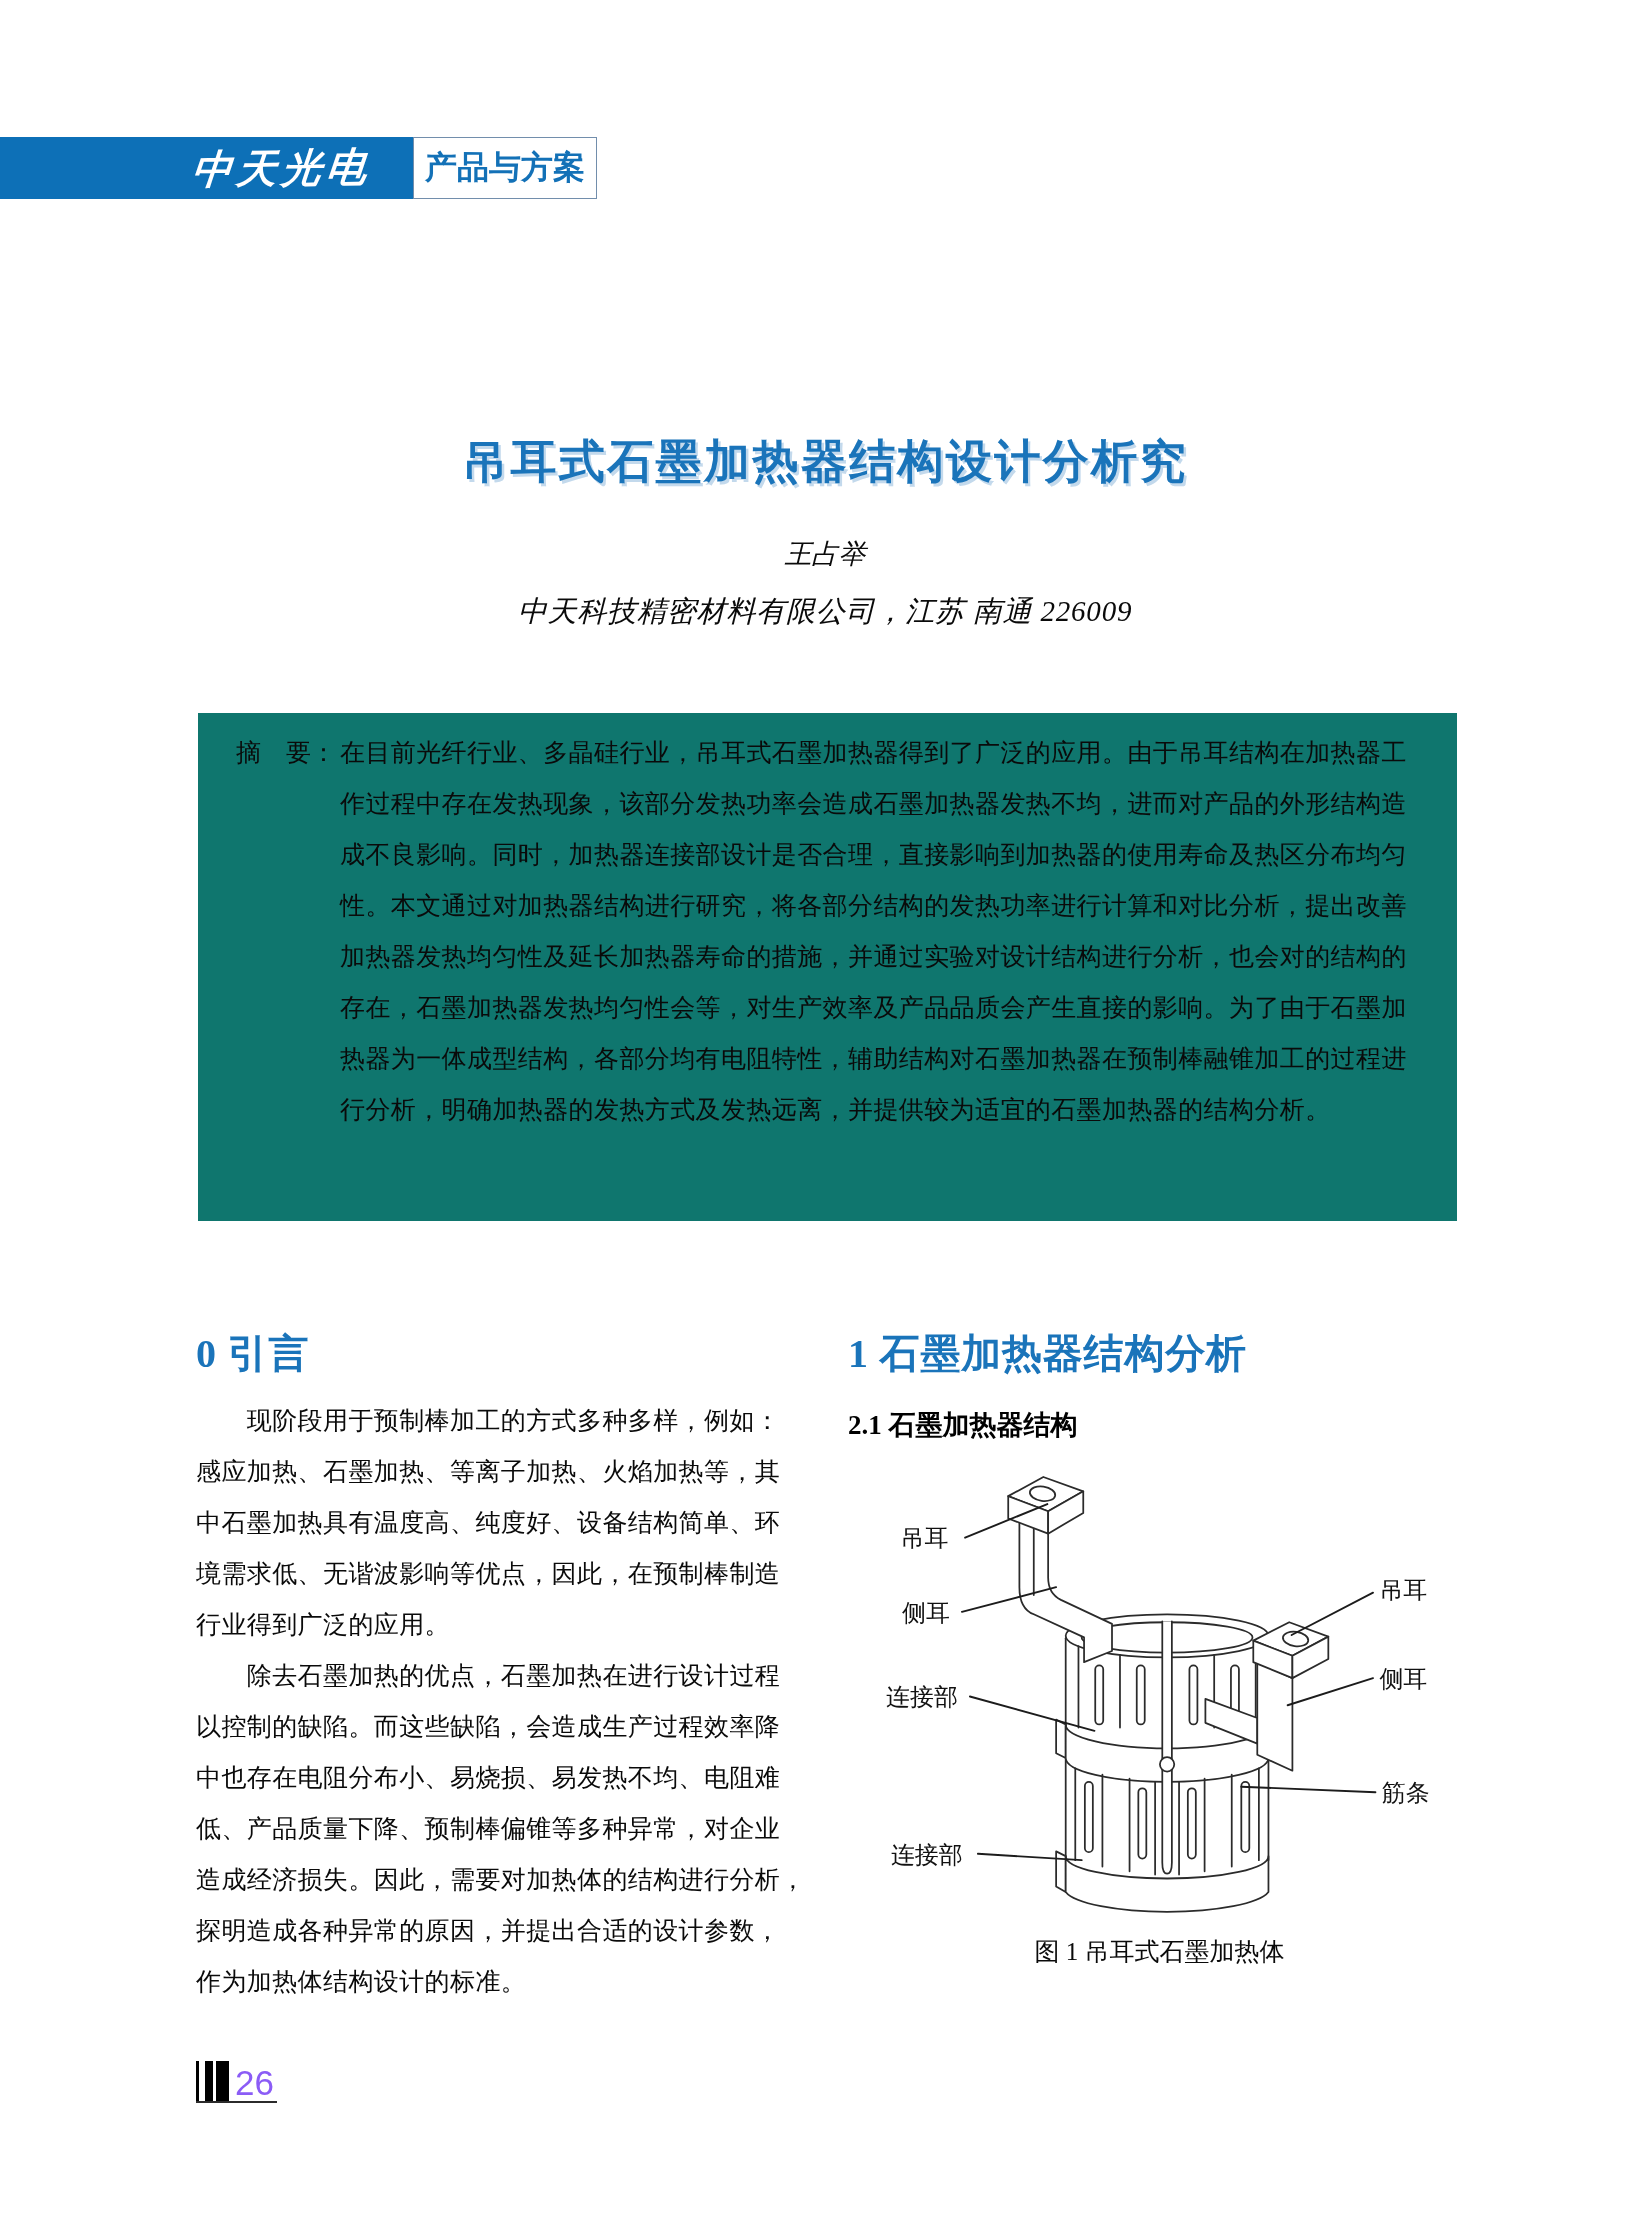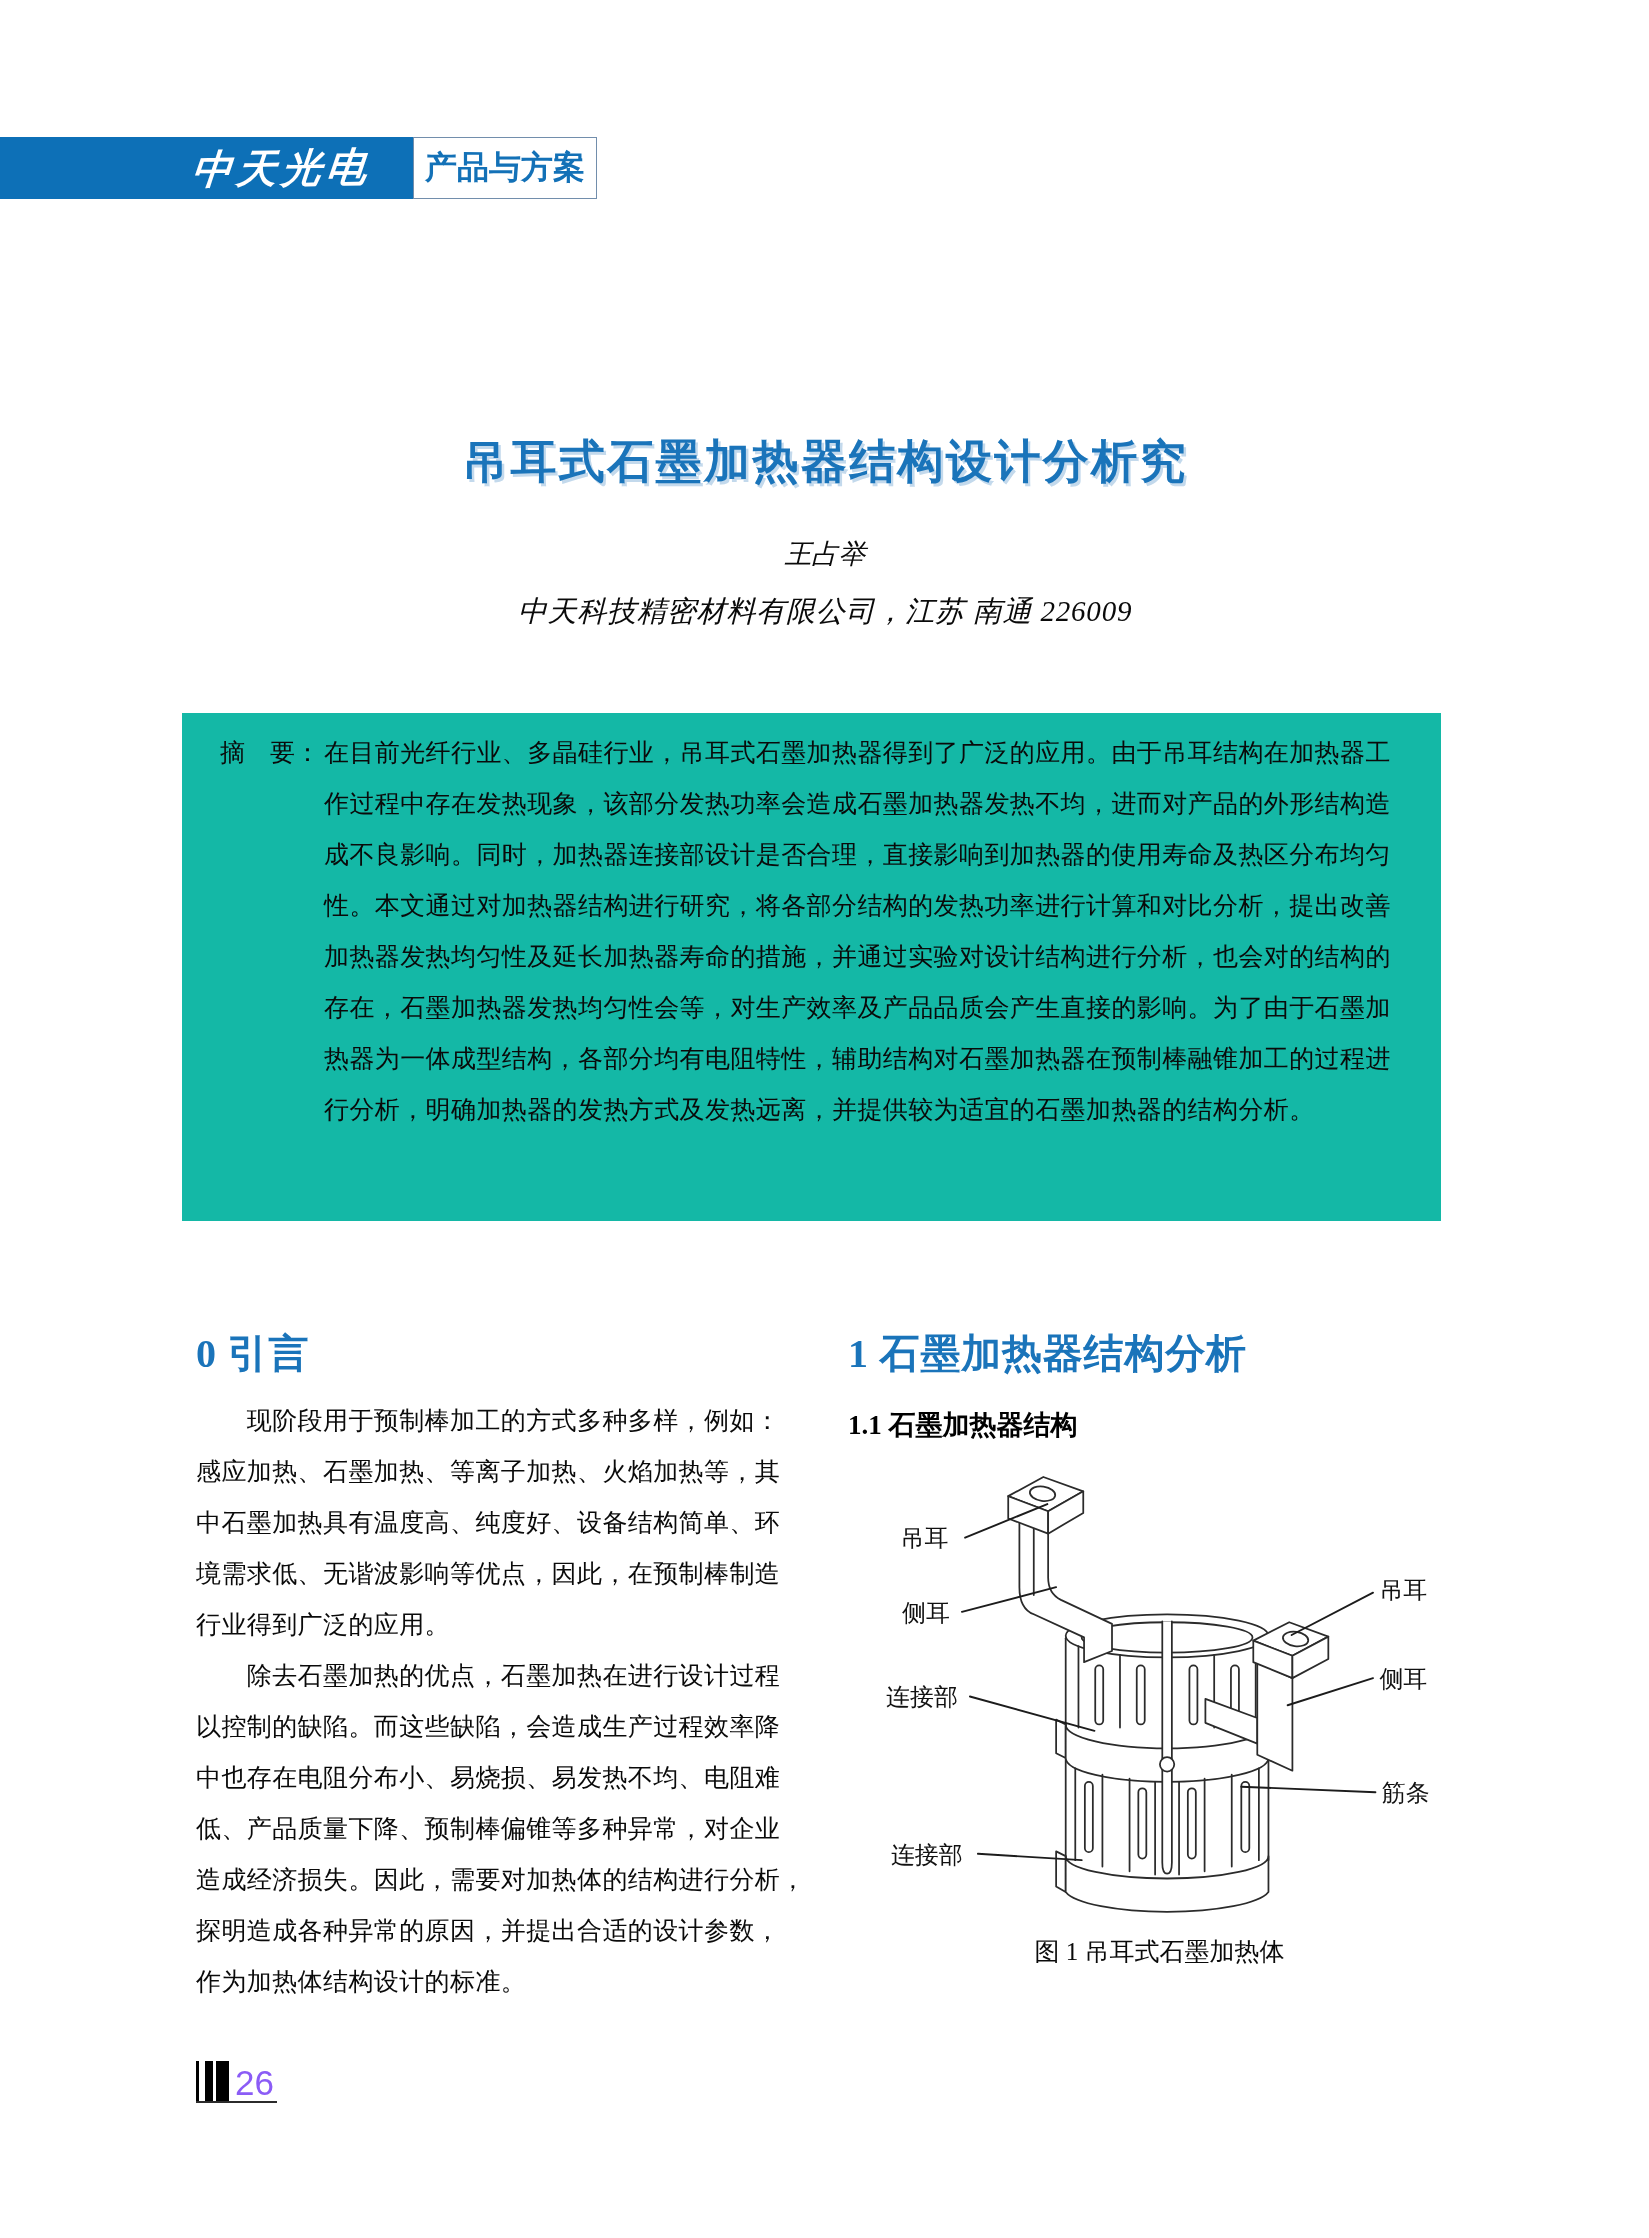--- a/index.html
+++ b/index.html
@@ -46,22 +46,22 @@
     position:absolute;left:0;top:536px;width:100%;
     text-align:center;font-size:27px;font-style:italic;
   }
   .affiliation{
     position:absolute;left:0;top:592px;width:100%;
     text-align:center;font-size:29px;font-style:italic;
     letter-spacing:0.8px;
   }
   
   .abstract-box{
-    position:absolute;left:182px;top:713px;width:1259px;height:508px;
-    background:#14b8a6;box-sizing:border-box;
+    position:absolute;left:198px;top:713px;width:1259px;height:508px;
+    background:#0f766e;box-sizing:border-box;
     padding:14.4px 29px 0 38px;
   }
   .abstract-row{display:flex;}
   .abstract-label{
     flex:0 0 104px;font-size:25px;line-height:51px;white-space:nowrap;
   }
   .abstract-body{flex:1;}
   .abstract-body .tline,
   .keywords-text .tline{
     font-size:25px;line-height:51px;letter-spacing:0.4px;white-space:nowrap;
@@ -151,21 +151,21 @@
       <div class="tline">　　除去石墨加热的优点，石墨加热在进行设计过程</div>
       <div class="tline">以控制的缺陷。而这些缺陷，会造成生产过程效率降</div>
       <div class="tline">中也存在电阻分布小、易烧损、易发热不均、电阻难</div>
       <div class="tline">低、产品质量下降、预制棒偏锥等多种异常，对企业</div>
       <div class="tline">造成经济损失。因此，需要对加热体的结构进行分析，</div>
       <div class="tline">探明造成各种异常的原因，并提出合适的设计参数，</div>
       <div class="tline">作为加热体结构设计的标准。</div>
     </div>
 
   <div class="col-heading analysis-heading">1 石墨加热器结构分析</div>
-  <div class="sub-heading">1.1 石墨加热器结构</div>
+  <div class="sub-heading">2.1 石墨加热器结构</div>
 
   <div class="figure-wrap">
     <svg width="631" height="463" viewBox="0 0 790 580" fill="none" stroke="#2b2b2b" stroke-width="2.2" stroke-linejoin="round" stroke-linecap="round">
 
       <g>
         <ellipse cx="407" cy="219" rx="127" ry="27"></ellipse>
         <ellipse cx="407" cy="221" rx="107" ry="19"></ellipse>
 
         <line x1="280" y1="222" x2="280" y2="500"></line>
         <line x1="534" y1="222" x2="534" y2="500"></line>

